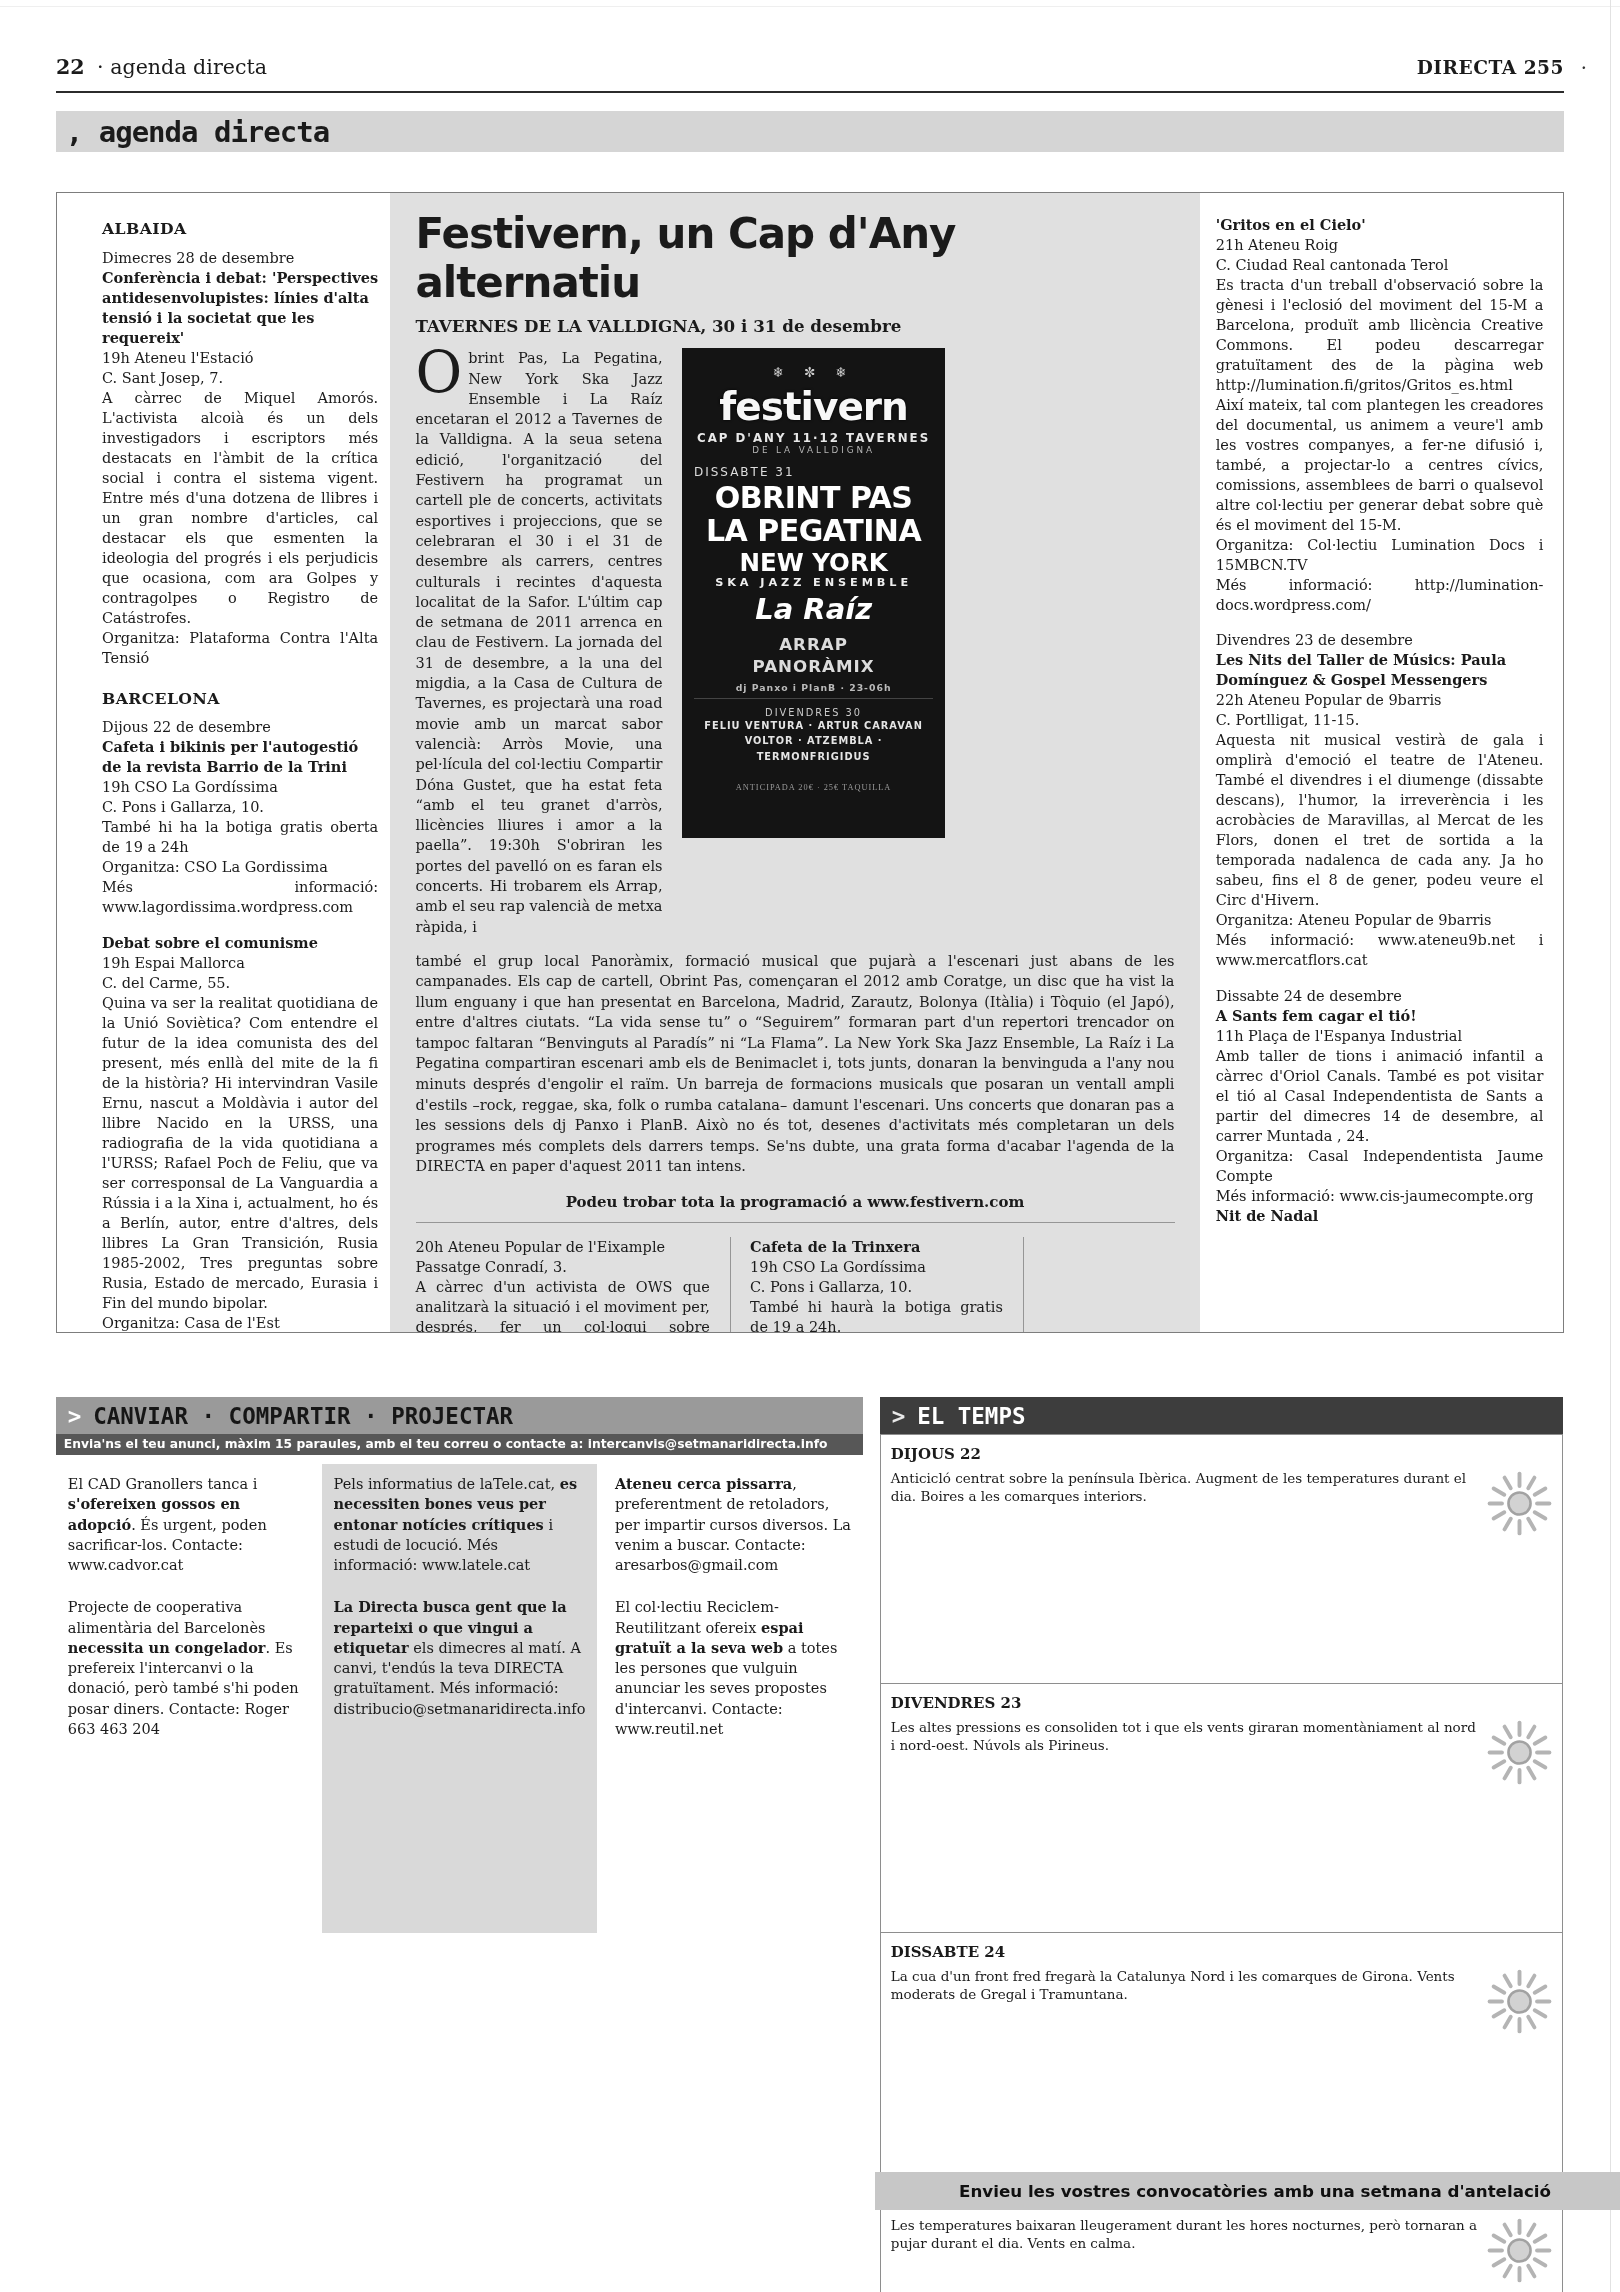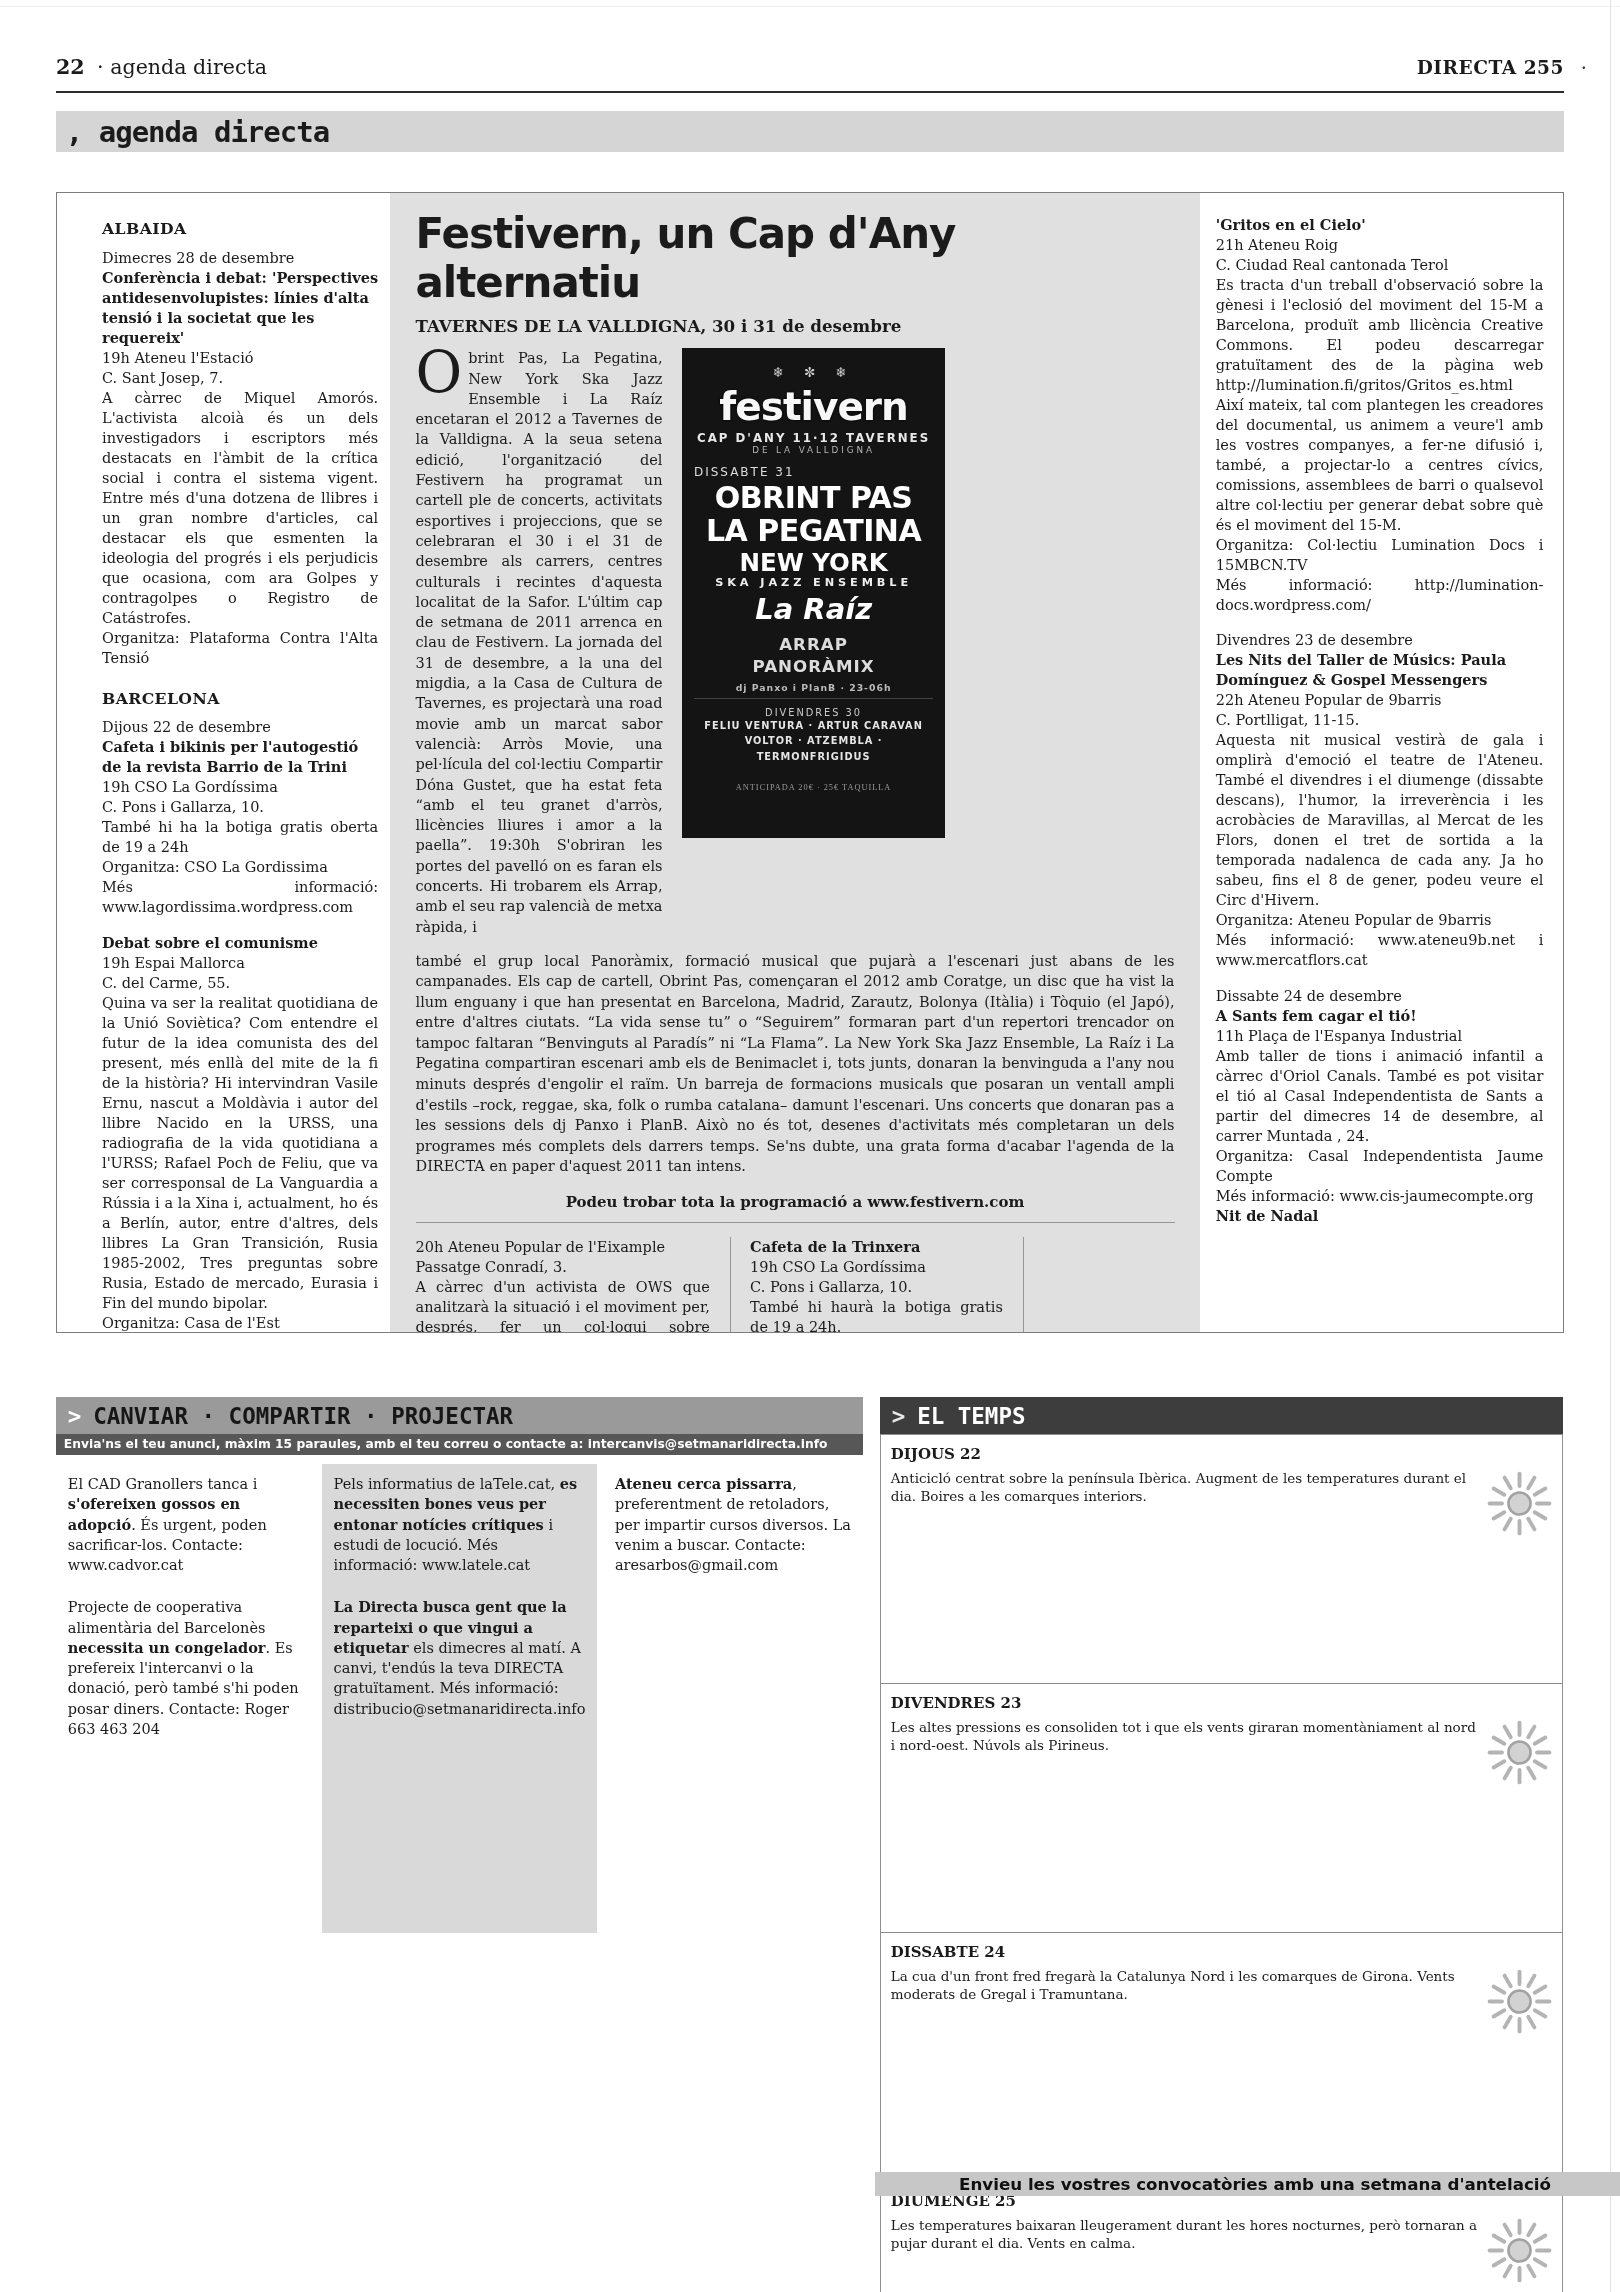--- a/index.html
+++ b/index.html
@@ -87,21 +87,21 @@
   .temps{position:absolute;left:880px;top:1397px;width:683px;}
   .temps-head{background:#3d3d3d;color:#ffffff;}
   .wgrid{display:grid;grid-template-columns:repeat(1,1fr);border-left:1px solid #8e8e8e;border-top:1px solid #8e8e8e;}
   .wcell{height:249px;box-sizing:border-box;padding:9.8px 9.8px;background:#fff;
          border-right:1px solid #8e8e8e;border-bottom:1px solid #8e8e8e;overflow:hidden;}
   .wday{font-weight:bold;font-size:15px;margin-bottom:5.9px;font-family:"DejaVu Serif", serif;}
   .wtext{font-size:13.5px;line-height:1.34;}
   .sun{float:right;width:65px;height:65px;margin:2px 0 5.9px 7.8px;}
 
   
-  .foot{position:absolute;top:2172px;left:875px;right:0;height:24px;background:#c7c7c7;
+  .foot{position:absolute;top:2172px;left:875px;right:0;height:38px;background:#c7c7c7;
         display:flex;align-items:center;justify-content:flex-end;padding-right:69px;box-sizing:border-box;
         font-family:"DejaVu Sans", sans-serif;font-weight:bold;font-size:16.7px;color:#101010;}
 </style>
 </head>
 <body>
 
 <div class="page">
   <div class="tophair"></div>
   <div class="edge"></div>
 
@@ -225,20 +225,21 @@
         <div class="ads-col">
           <p class="ad"><span>El CAD Granollers tanca i </span><strong>s'ofereixen gossos en adopció</strong><span>. És urgent, poden sacrificar-los. Contacte: www.cadvor.cat</span></p>
           <p class="ad"><span>Projecte de cooperativa alimentària del Barcelonès </span><strong>necessita un congelador</strong><span>. Es prefereix l'intercanvi o la donació, però també s'hi poden posar diners. Contacte: Roger 663 463 204</span></p>
         </div>
         <div class="ads-col shaded">
           <p class="ad"><span>Pels informatius de laTele.cat, </span><strong>es necessiten bones veus per entonar notícies crítiques</strong><span> i estudi de locució. Més informació: www.latele.cat</span></p>
           <p class="ad"><strong>La Directa busca gent que la reparteixi o que vingui a etiquetar</strong><span> els dimecres al matí. A canvi, t'endús la teva DIRECTA gratuïtament. Més informació: distribucio@setmanaridirecta.info</span></p>
         </div>
         <div class="ads-col">
           <p class="ad"><strong>Ateneu cerca pissarra</strong><span>, preferentment de retoladors, per impartir cursos diversos. La venim a buscar. Contacte: aresarbos@gmail.com</span></p>
+          <p class="ad"><span>El col·lectiu Reciclem-Reutilitzant ofereix </span><strong>espai gratuït a la seva web</strong><span> a totes les persones que vulguin anunciar les seves propostes d'intercanvi. Contacte: www.reutil.net</span></p>
         </div>
       </div>
   </section>
 
   <section class="temps">
     <div class="bar temps-head">
       <span class="chev2">&gt;</span>
       <span class="t">EL TEMPS</span>
     </div>
     <div class="wgrid">

